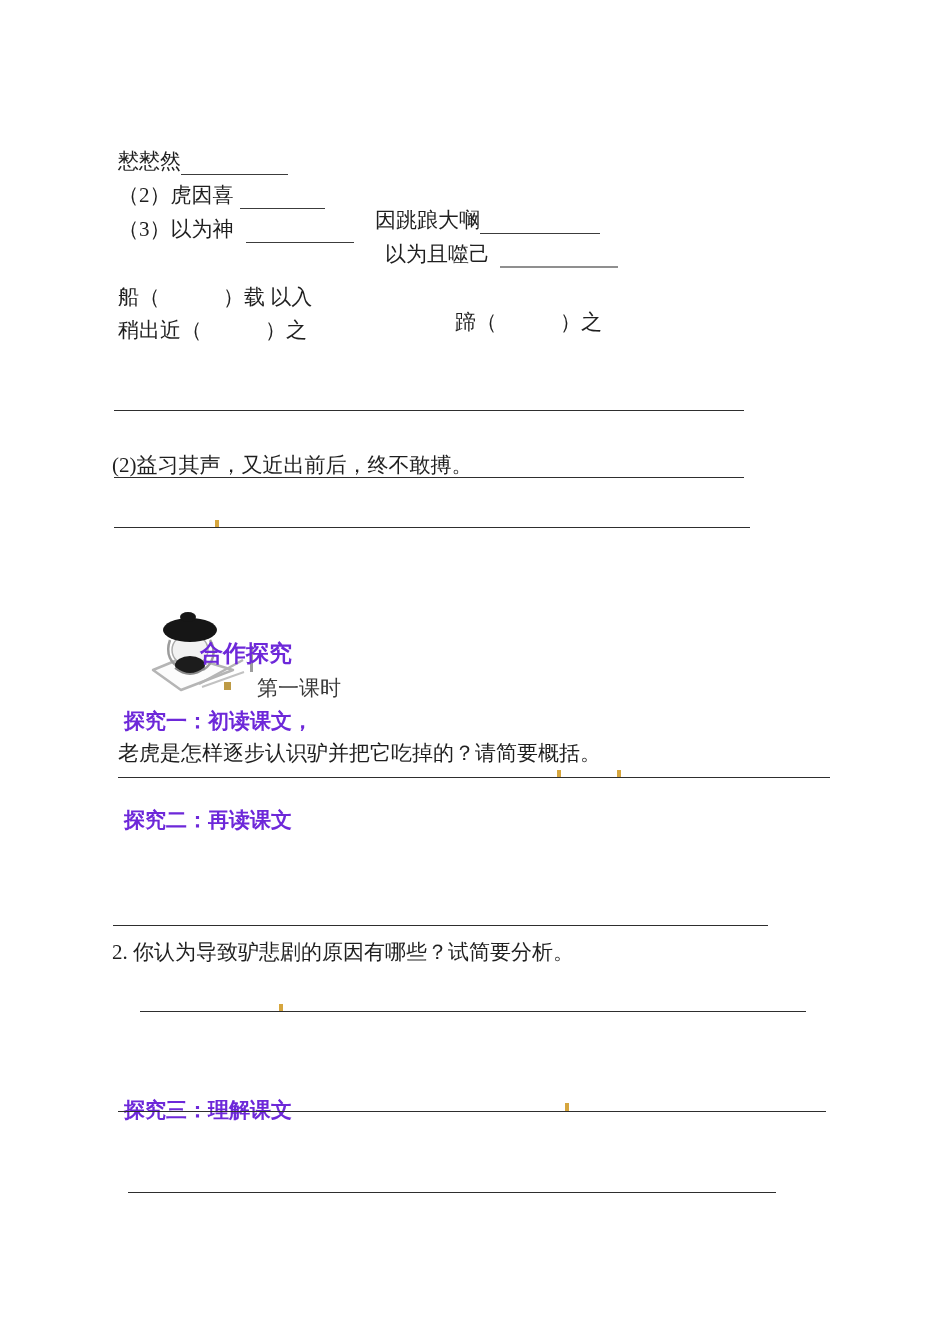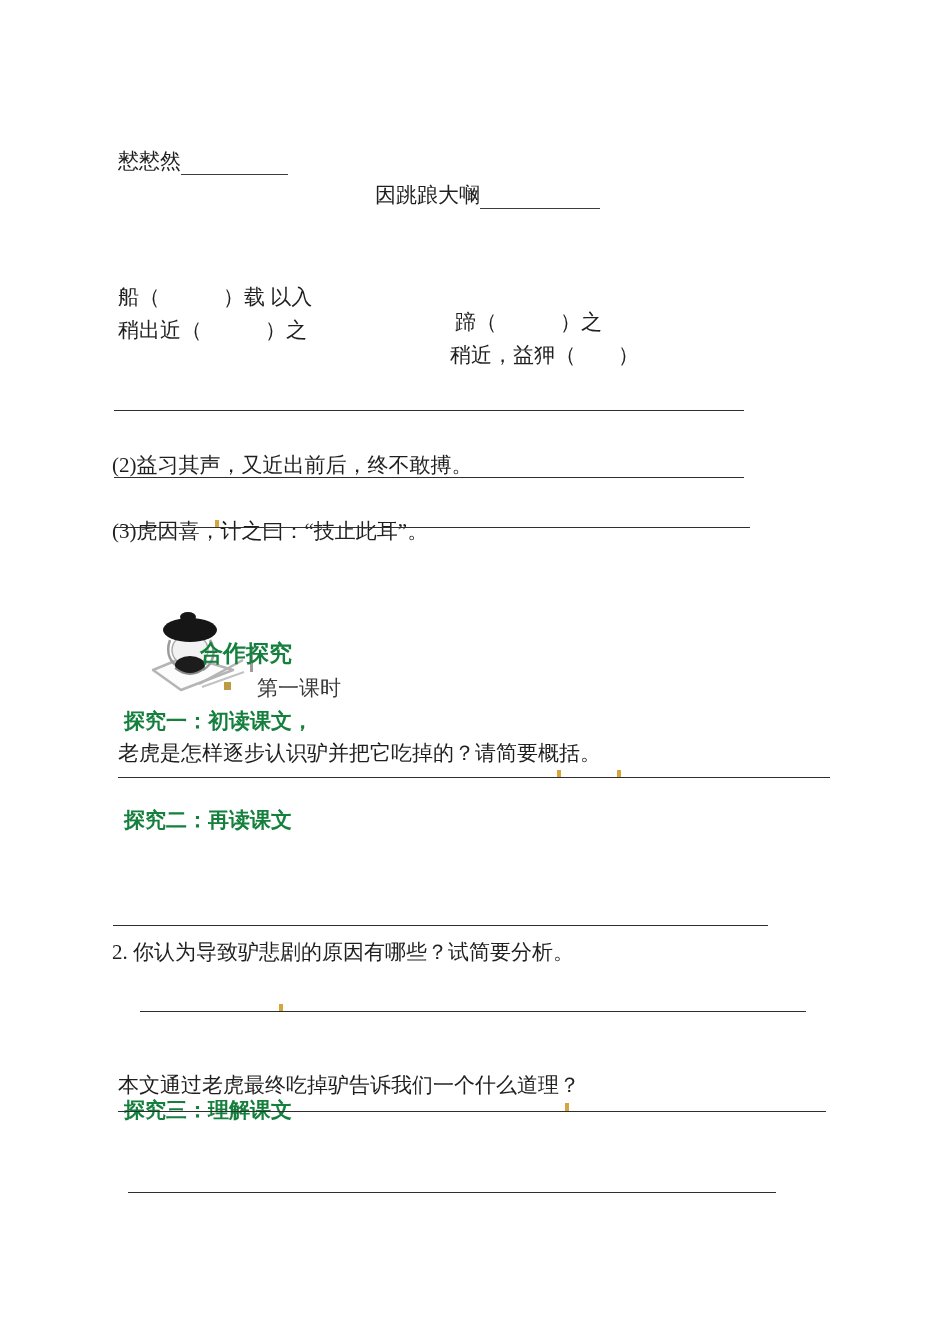--- a/index.html
+++ b/index.html
@@ -13,57 +13,58 @@
   }
   .row{position:absolute;left:0;width:100%;height:28px;white-space:pre;}
   .pos{position:absolute;white-space:pre;}
   .blank{display:inline-block;height:21px;border-bottom:1.5px solid #3c3c3c;vertical-align:bottom;margin-left:6px;}
   .blank.nogap{margin-left:0;}
   .blank.gray{border-bottom:2.5px solid #8f8f8f;}
   .w85{width:85px;} .w107{width:107px;} .w108{width:108px;} .w118{width:118px;} .w120{width:120px;}
   .ansline{position:absolute;height:0;border-top:1.7px solid #2e2e2e;}
   .mark{position:absolute;width:4px;height:8px;background:#d6a63e;}
   .bullet{position:absolute;width:7px;height:8px;background:#bd9a45;}
-  .hd{font-family:"Liberation Sans","DejaVu Sans",sans-serif;font-weight:700;color:#15803d;}
+  .hd{font-family:"Liberation Sans","DejaVu Sans",sans-serif;font-weight:700;color:#6d28d9;}
   .coop-title{font-size:23px;}
   .lesson{color:#3a3a3a;}
 </style>
 </head>
 <body>
 
 <div class="page">
 
   <div class="row" style="top:122px">
     <span class="pos" style="left:118px"><span>慭慭然</span><span class="blank w107 nogap"></span></span>
   </div>
 
   <div class="row" style="top:156px">
+    <span class="pos" style="left:118px"><span>（2）</span><span>虎因喜</span><span class="blank w85"></span></span>
     <span class="pos" style="left:375px"><span>因跳踉大㘎</span><span class="blank w120 nogap"></span></span>
   </div>
 
+  <div class="row" style="top:190px">
+    <span class="pos" style="left:118px"><span>（3）</span><span>以为神</span><span class="blank w108" style="margin-left:12px"></span></span>
+    <span class="pos" style="left:385px"><span>以为且噬己</span><span class="blank w118 gray" style="margin-left:10px"></span></span>
+  </div>
 
   <div class="row" style="top:258px">
     <span class="pos" style="left:118px">船（　　　）载 以入</span>
     <span class="pos" style="left:455px">蹄（　　　）之</span>
   </div>
   <div class="row" style="top:291px">
     <span class="pos" style="left:118px">稍出近（　　　）之</span>
-    <span class="pos" style="left:450px">稍近，益狎（　　）</span>
   </div>
 
   <div class="ansline" style="left:114px;top:410px;width:630px"></div>
 
   <div class="row" style="top:426px">
     <span class="pos" style="left:112px">(2)益习其声，又近出前后，终不敢搏。</span>
   </div>
   <div class="ansline" style="left:114px;top:477px;width:630px"></div>
 
-  <div class="row" style="top:492px">
-    <span class="pos" style="left:112px">(3)虎因喜，计之曰：“技止此耳”。</span>
-  </div>
   <div class="mark" style="left:215px;top:520px"></div>
   <div class="ansline" style="left:114px;top:527px;width:636px"></div>
 
   <div class="pos" style="left:126px;top:585px">
     <svg width="112" height="84" viewBox="0 0 112 84" xmlns="http://www.w3.org/2000/svg">
       <path d="M6 60 L40 46 L86 60 L34 80 Z" fill="#fcfcfc" stroke="#b5b5b5" stroke-width="2.5" stroke-linejoin="round"></path>
       <path d="M52 74 L96 50" stroke="#b5b5b5" stroke-width="2.5" fill="none"></path>
       <path d="M55 77 L97 62" stroke="#c2c2c2" stroke-width="2" fill="none"></path>
       <rect x="103" y="36" width="3" height="26" fill="#9c9c9c"></rect>
       <path d="M23 30 C 18 44, 24 54, 34 58" stroke="#9c9c9c" stroke-width="2.5" fill="none"></path>
@@ -87,19 +88,18 @@
   <div class="ansline" style="left:118px;top:777px;width:712px"></div>
 
   <div class="pos hd" style="left:124px;top:806px">探究二：再读课文</div>
   <div class="ansline" style="left:113px;top:925px;width:655px"></div>
 
   <div class="pos" style="left:112px;top:938px">2. 你认为导致驴悲剧的原因有哪些？试简要分析。</div>
   <div class="mark" style="left:279px;top:1004px"></div>
   <div class="ansline" style="left:140px;top:1011px;width:666px"></div>
 
   <div class="pos hd" style="left:124px;top:1096px">探究三：理解课文</div>
-  <div class="pos" style="left:118px;top:1071px">本文通过老虎最终吃掉驴告诉我们一个什么道理？</div>
   <div class="mark" style="left:565px;top:1103px"></div>
   <div class="ansline" style="left:118px;top:1111px;width:708px"></div>
 
   <div class="ansline" style="left:128px;top:1192px;width:648px"></div>
 
 </div>
 
 </body></html>

